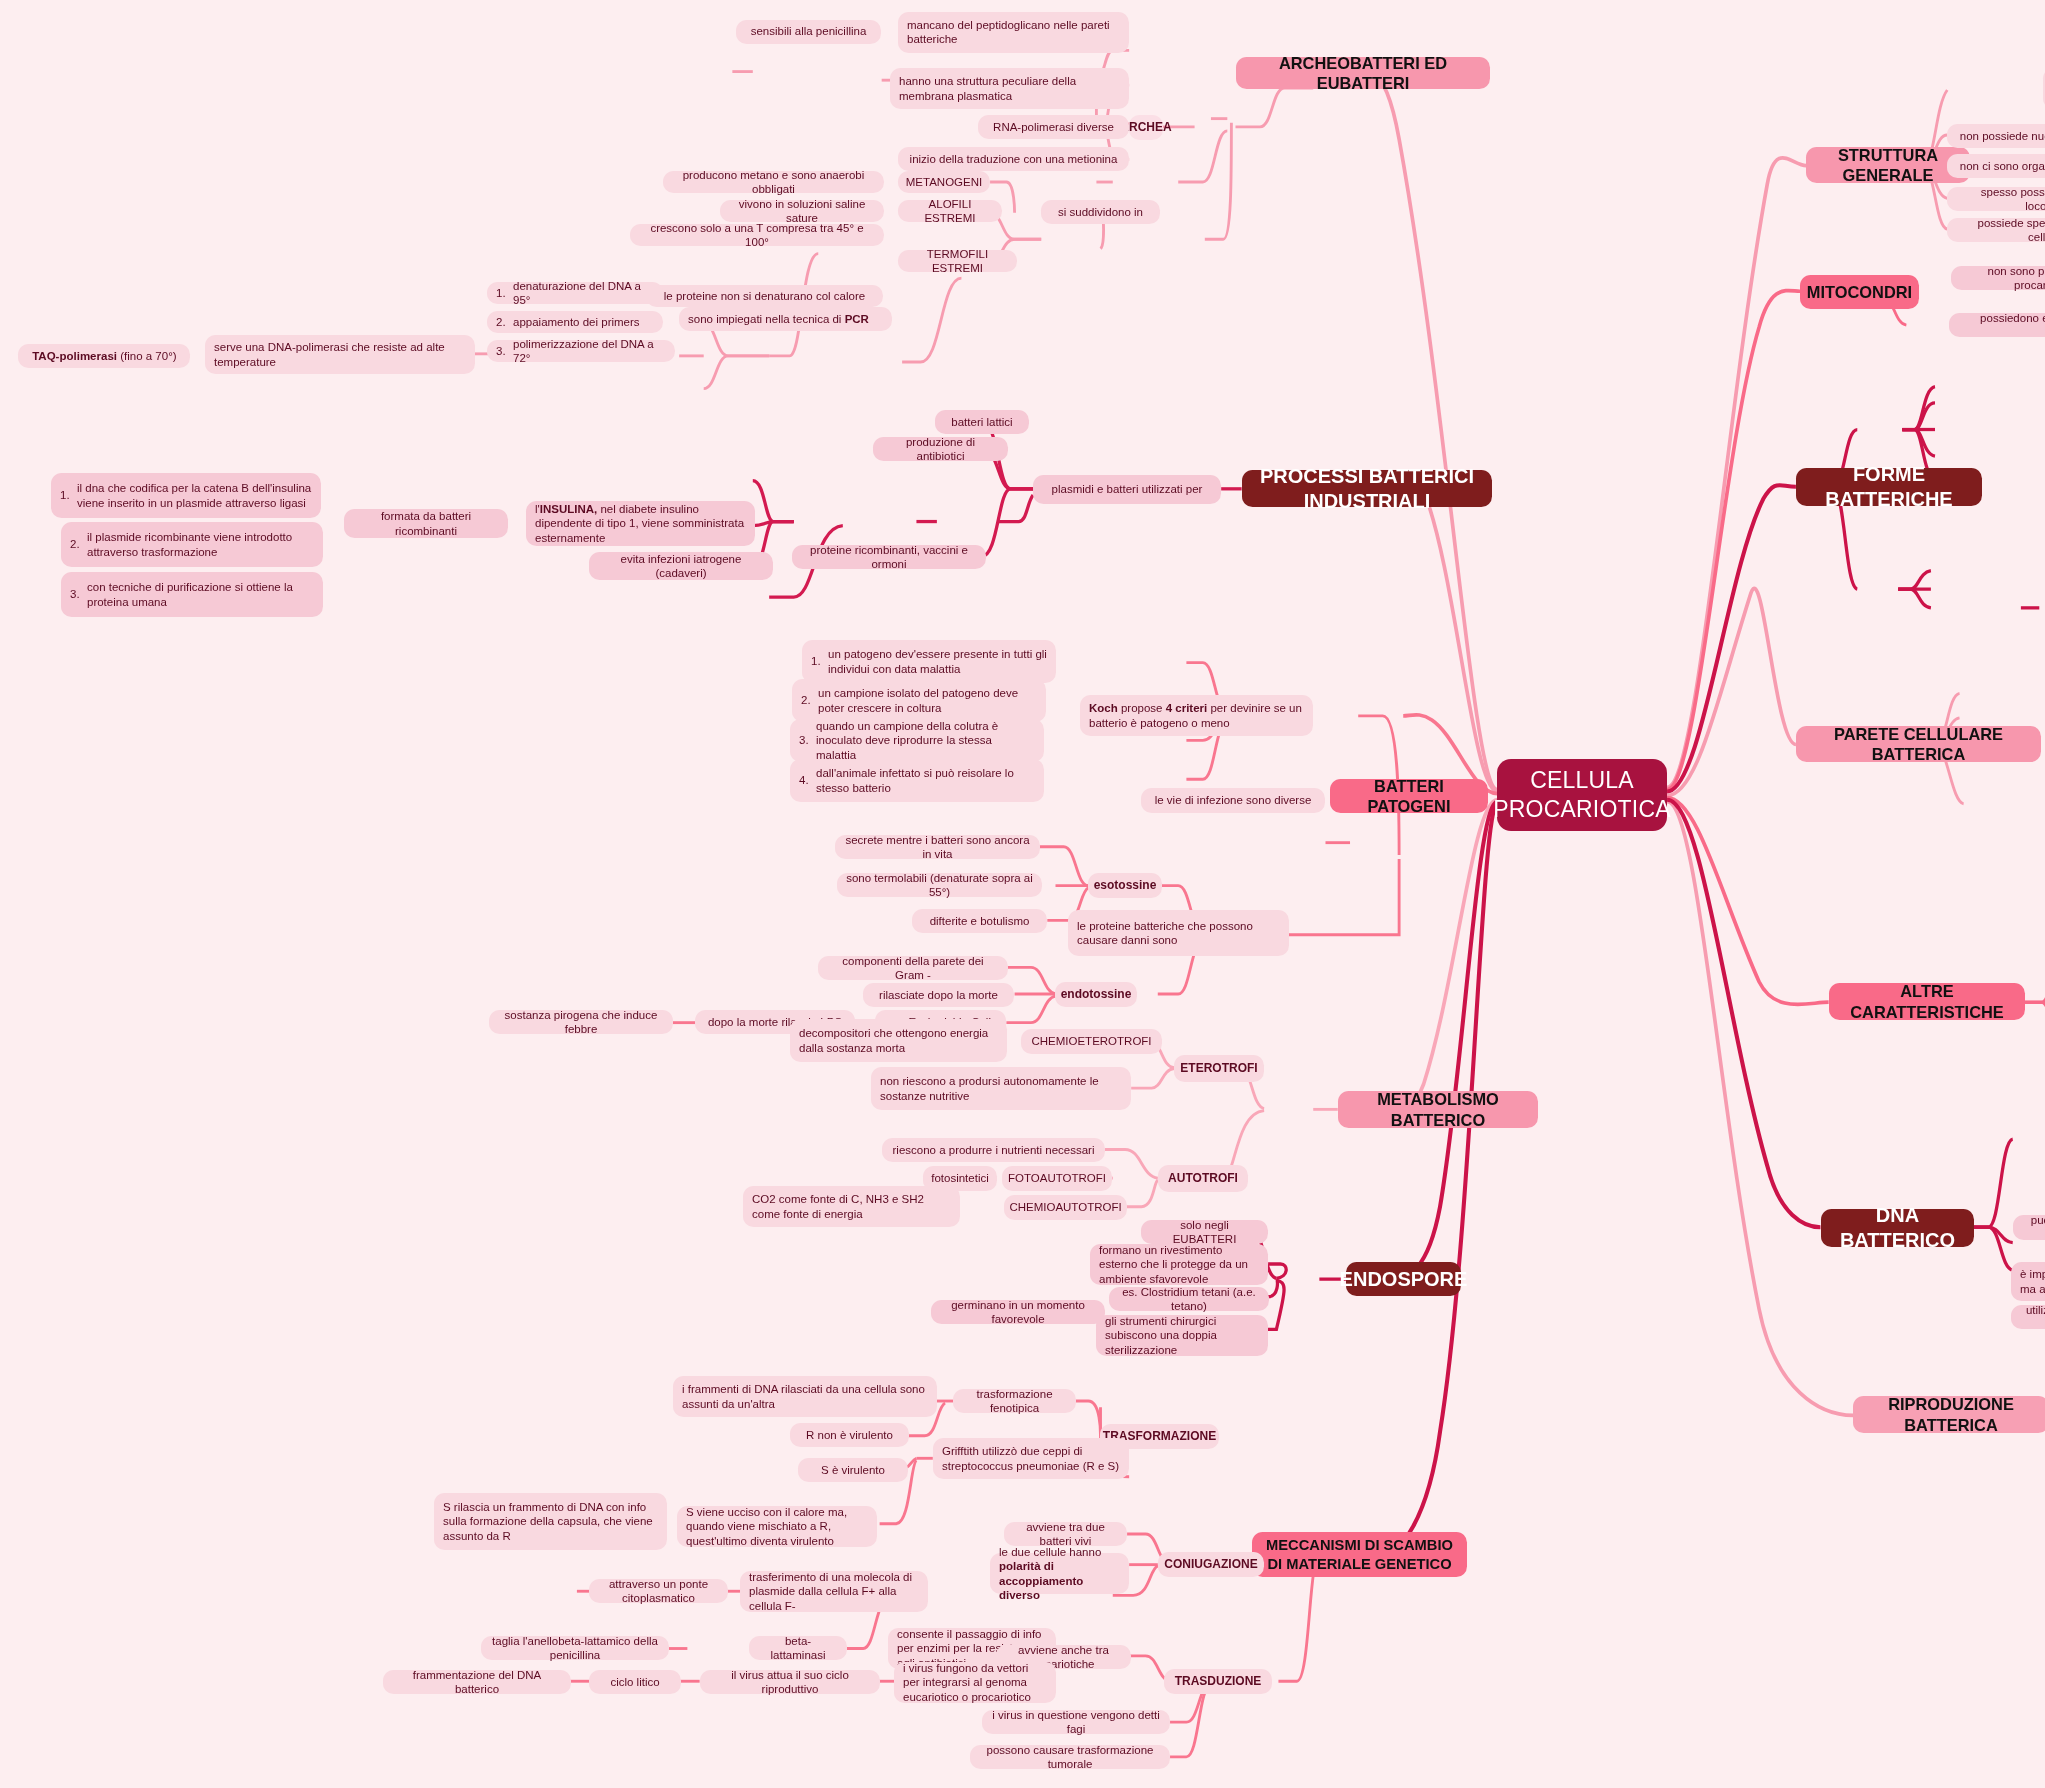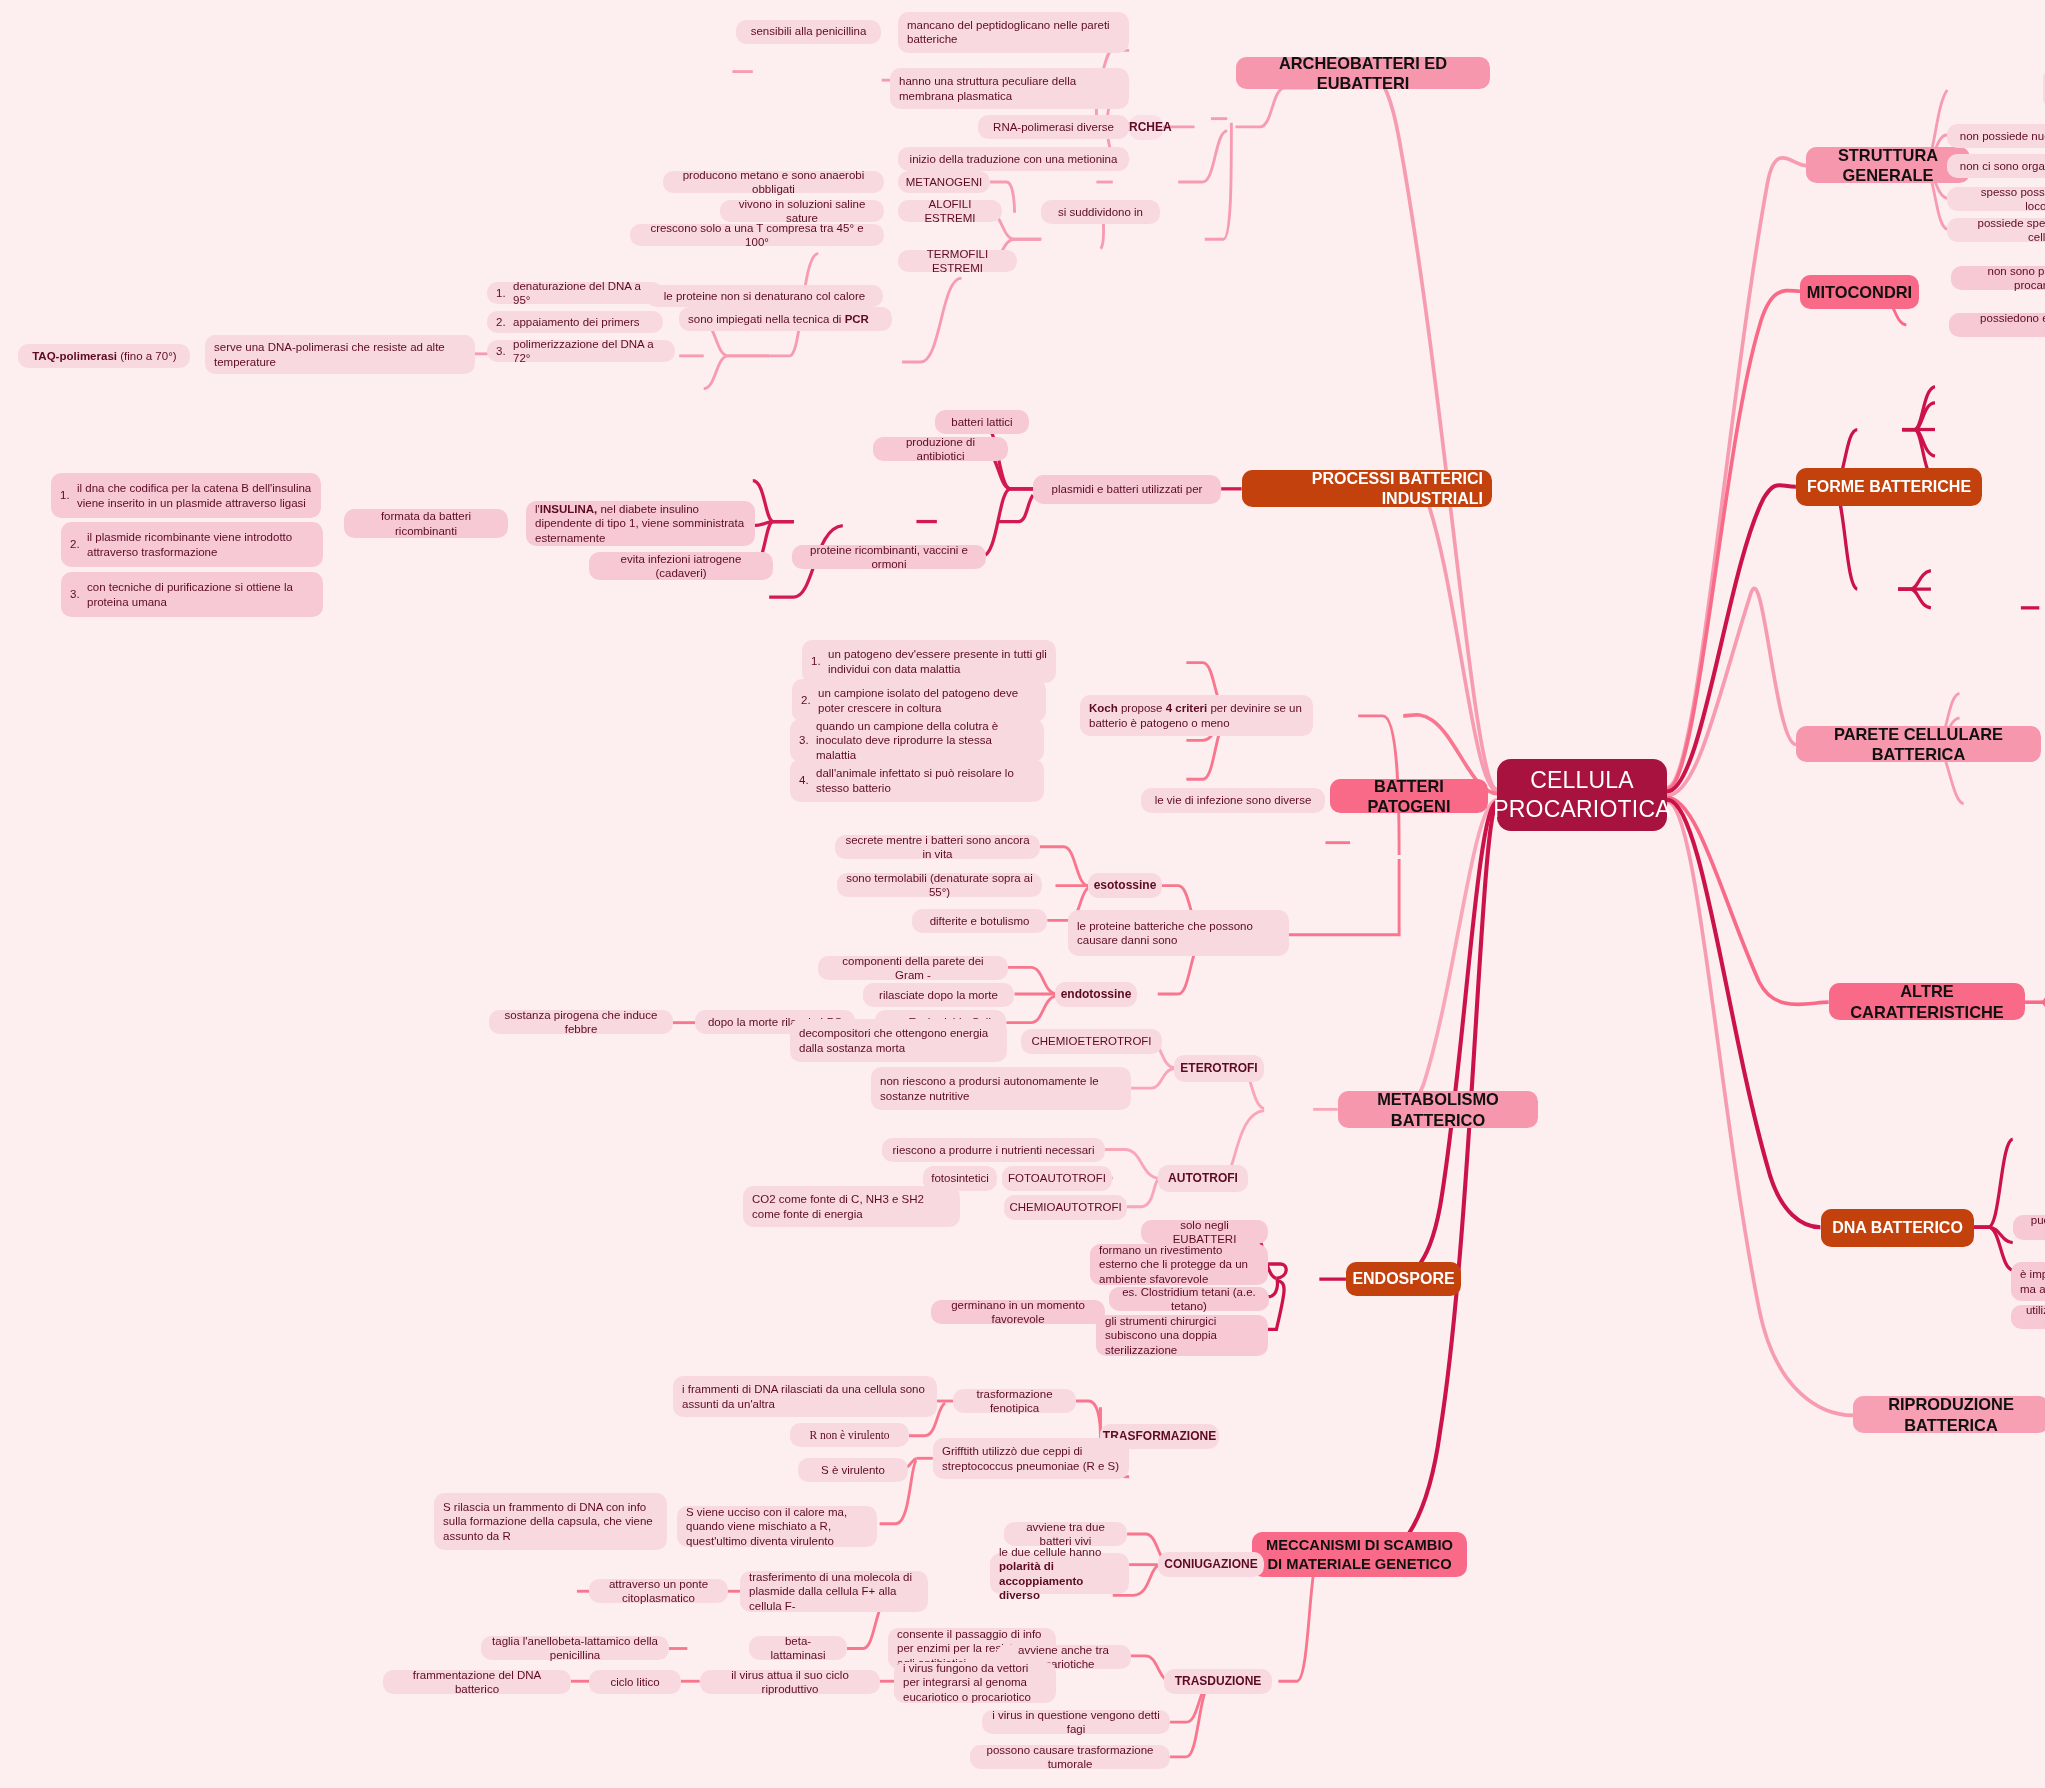--- a/index.html
+++ b/index.html
@@ -27,21 +27,21 @@
   .t0{background:#f9d9e0;}     
   .t1{background:#fbdfe6;}
   .t2{background:#f6c9d5;}
   .root{
     background:#a8123f;color:#ffffff;border-radius:14px;
     font-size:23px;letter-spacing:0.2px;text-align:center;
     justify-content:center;font-weight:400;
   }
   .main1{background:#f797ad;color:#111;font-weight:bold;font-size:16.4px;justify-content:center;text-align:center;}
   .main2{background:#f96a88;color:#111;font-weight:bold;font-size:16.4px;justify-content:center;text-align:center;}
-  .main3{background:#c2410c;color:#fff;font-weight:bold;font-size:16px;justify-content:center;text-align:right;}
+  .main3{background:#7f1d1d;color:#fff;font-weight:bold;font-size:20px;justify-content:center;text-align:center;}
   .main4{background:#f7a0b4;color:#111;font-weight:bold;font-size:16.4px;justify-content:center;text-align:center;}
   .sub{font-weight:bold;font-size:12px;}
   .lf{font-size:11.5px;}
   .c{justify-content:center;text-align:center;}
   .num{display:inline-block;width:17px;flex:0 0 17px;font-size:11.5px;}
   .bold{font-weight:bold;}
 </style>
 </head>
 <body>
 
@@ -370,21 +370,21 @@
 <div class="node t2 lf c" style="left:1109px;top:1287px;width:160px;height:24px;"><span>es. Clostridium tetani (a.e. tetano)</span></div>
 <div class="node t2 lf" style="left:1096px;top:1315px;width:172px;height:41px;"><span>gli strumenti chirurgici subiscono una doppia sterilizzazione</span></div>
 <div class="node t2 lf c" style="left:931px;top:1253px;width:174px;height:24px;margin-top:47px;"><span>germinano in un momento favorevole</span></div>
 
 <div class="node main2" style="left:1252px;top:1532px;width:215px;height:45px;font-size:14.7px;"><span>MECCANISMI DI SCAMBIO DI MATERIALE GENETICO</span></div>
 
 <div class="node t0 sub c" style="left:1100px;top:1424px;width:119px;height:24.5px;"><span>TRASFORMAZIONE</span></div>
 <div class="node t0 lf c" style="left:953px;top:1389px;width:123px;height:24px;"><span>trasformazione fenotipica</span></div>
 <div class="node t0 lf" style="left:673px;top:1376px;width:264px;height:41px;"><span>i frammenti di DNA rilasciati da una cellula sono assunti da un'altra</span></div>
 <div class="node t0 lf" style="left:933px;top:1438px;width:196px;height:41px;"><span>Grifftith utilizzò due ceppi di streptococcus pneumoniae (R e S)</span></div>
-<div class="node t0 lf c" style="left:790px;top:1423px;width:119px;height:24px;font-family:Liberation Serif, serif;"><span>R non è virulento</span></div>
+<div class="node t0 lf c" style="left:790px;top:1423px;width:119px;height:24px;"><span>R non è virulento</span></div>
 <div class="node t0 lf c" style="left:798px;top:1458px;width:110px;height:24px;"><span>S è virulento</span></div>
 <div class="node t0 lf" style="left:677px;top:1506px;width:200px;height:41px;"><span>S viene ucciso con il calore ma, quando viene mischiato a R, quest'ultimo diventa virulento</span></div>
 <div class="node t0 lf" style="left:434px;top:1493px;width:233px;height:57px;"><span>S rilascia un frammento di DNA con info sulla formazione della capsula, che viene assunto da R</span></div>
 
 <div class="node t0 sub c" style="left:1158px;top:1552px;width:106px;height:24.5px;"><span>CONIUGAZIONE</span></div>
 <div class="node t0 lf c" style="left:1004px;top:1522px;width:123px;height:24px;"><span>avviene tra due batteri vivi</span></div>
 <div class="node t0 lf" style="left:990px;top:1553px;width:139px;height:41px;"><span><span>le due cellule hanno </span><span class="bold">polarità di accoppiamento diverso</span></span></div>
 <div class="node t0 lf" style="left:740px;top:1571px;width:188px;height:41px;"><span>trasferimento di una molecola di plasmide dalla cellula F+ alla cellula F-</span></div>
 <div class="node t0 lf c" style="left:589px;top:1579px;width:139px;height:24px;"><span>attraverso un ponte citoplasmatico</span></div>
 <div class="node t0 lf" style="left:888px;top:1628px;width:168px;height:41px;"><span>consente il passaggio di info per enzimi per la resistenza agli antibiotici</span></div>

